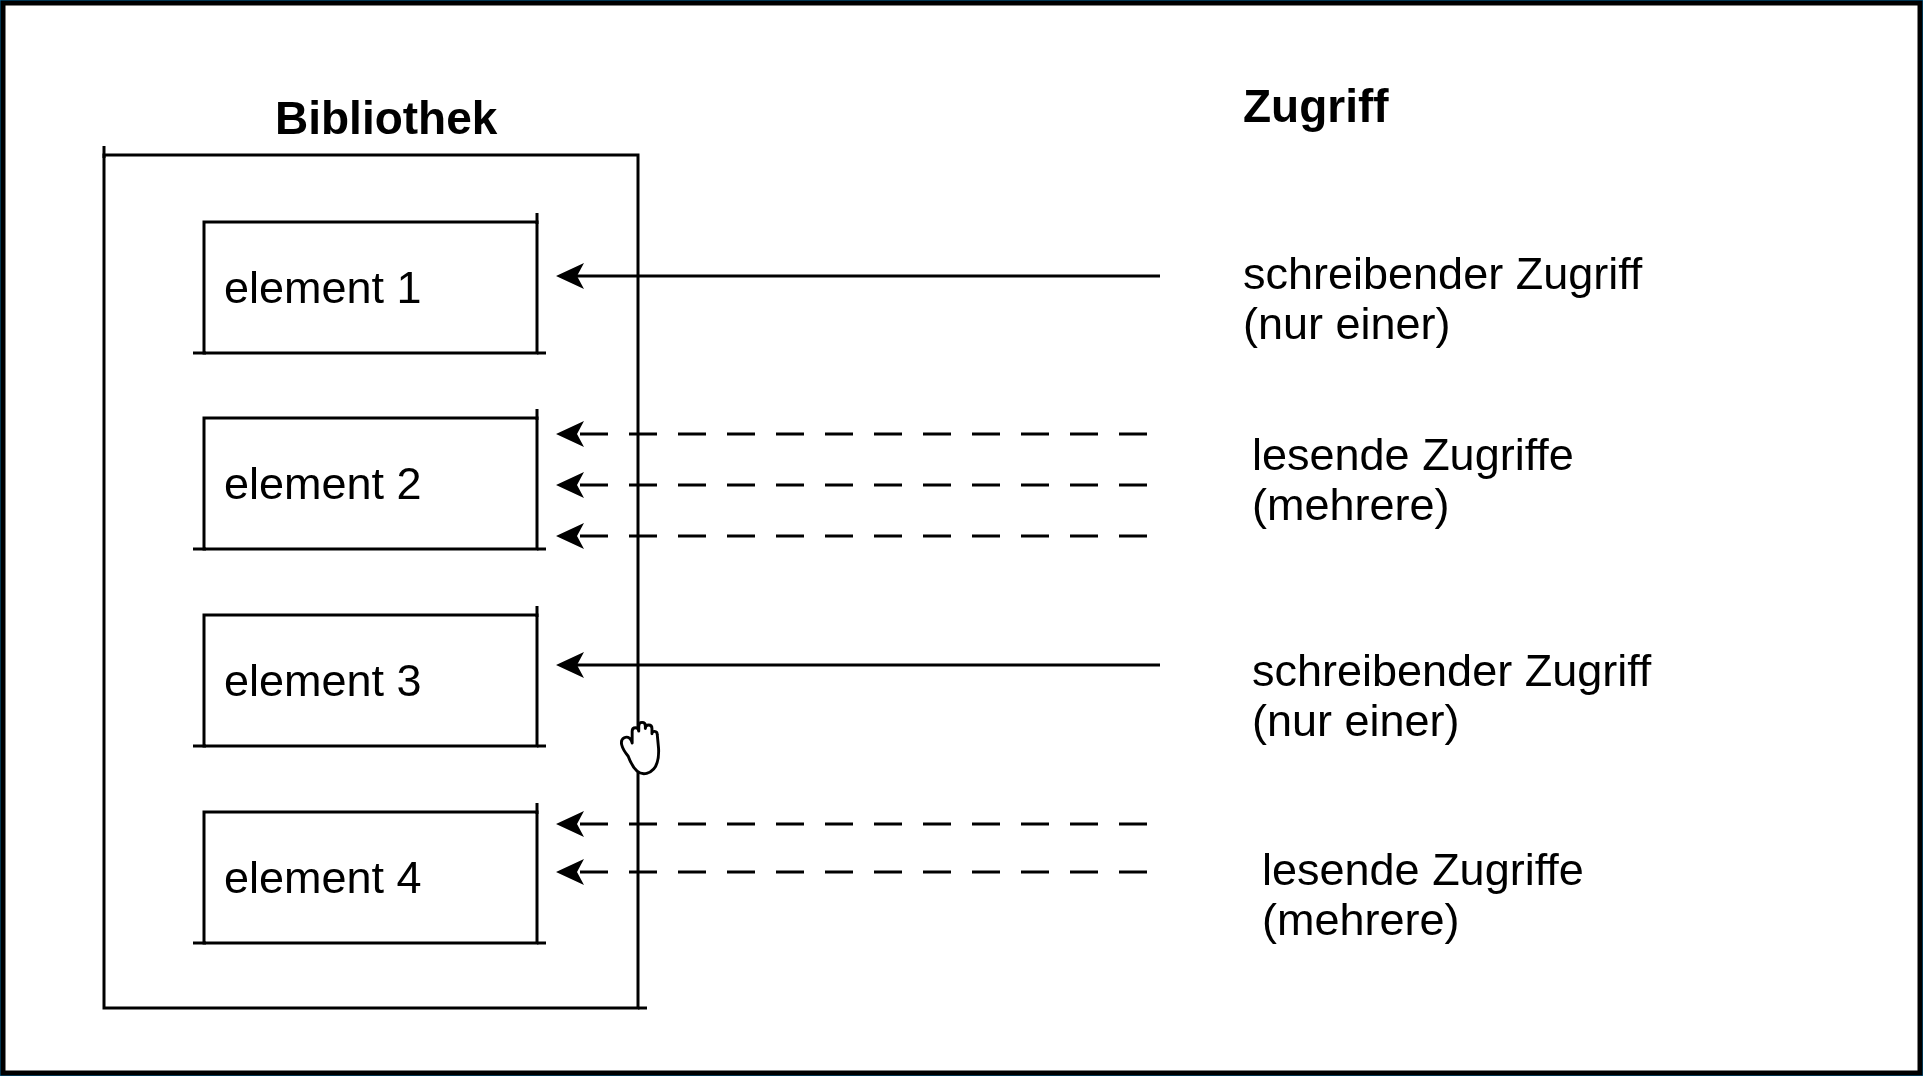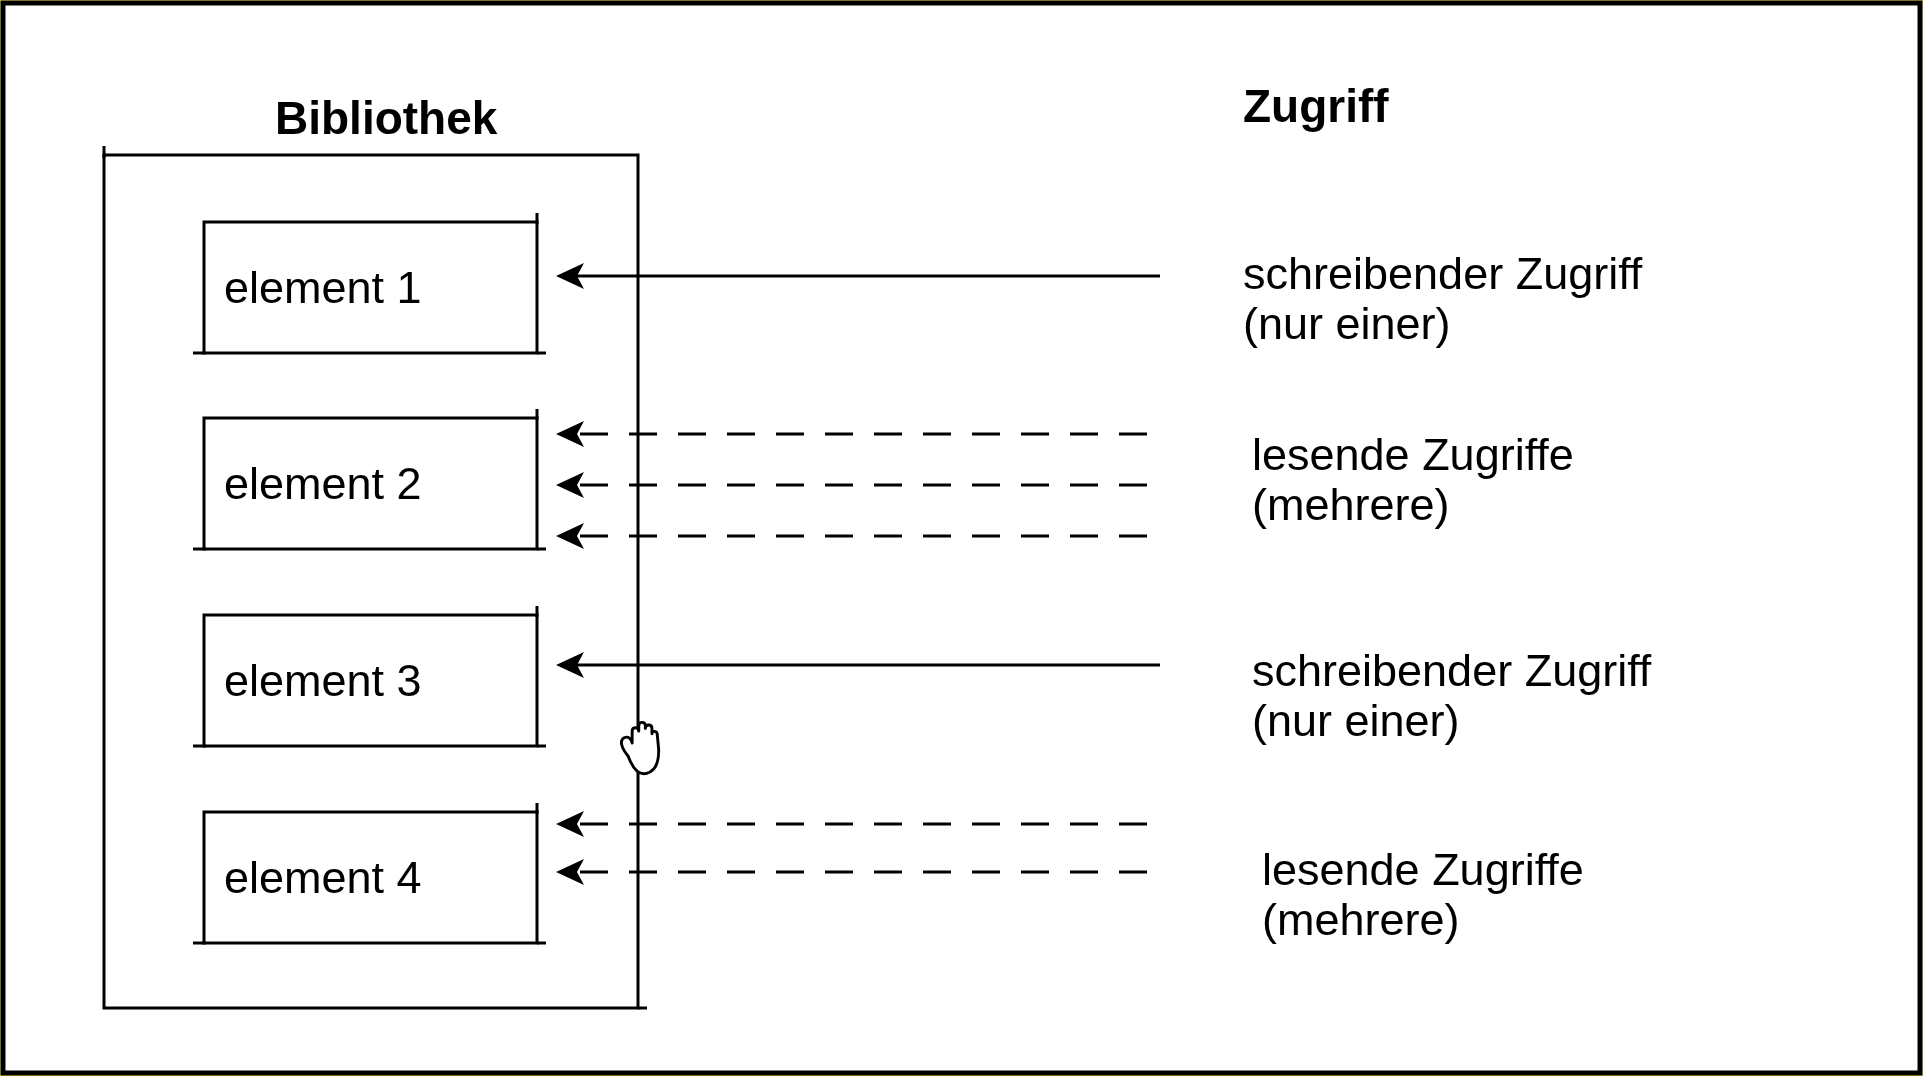--- a/index.html
+++ b/index.html
@@ -4,21 +4,21 @@
 <style>
   html, body {
     margin: 0;
     padding: 0;
     background: #ffffff;
   }
   .stage {
     position: relative;
     width: 1923px;
     height: 1076px;
-    background: #fde047;
+    background: #0369a1;
     overflow: hidden;
     font-family: "Liberation Sans", sans-serif;
   }
   svg { display: block; }
   .title-text {
     font-family: "Liberation Sans", sans-serif;
     font-size: 46px;
     font-weight: bold;
     fill: #000000;
   }

